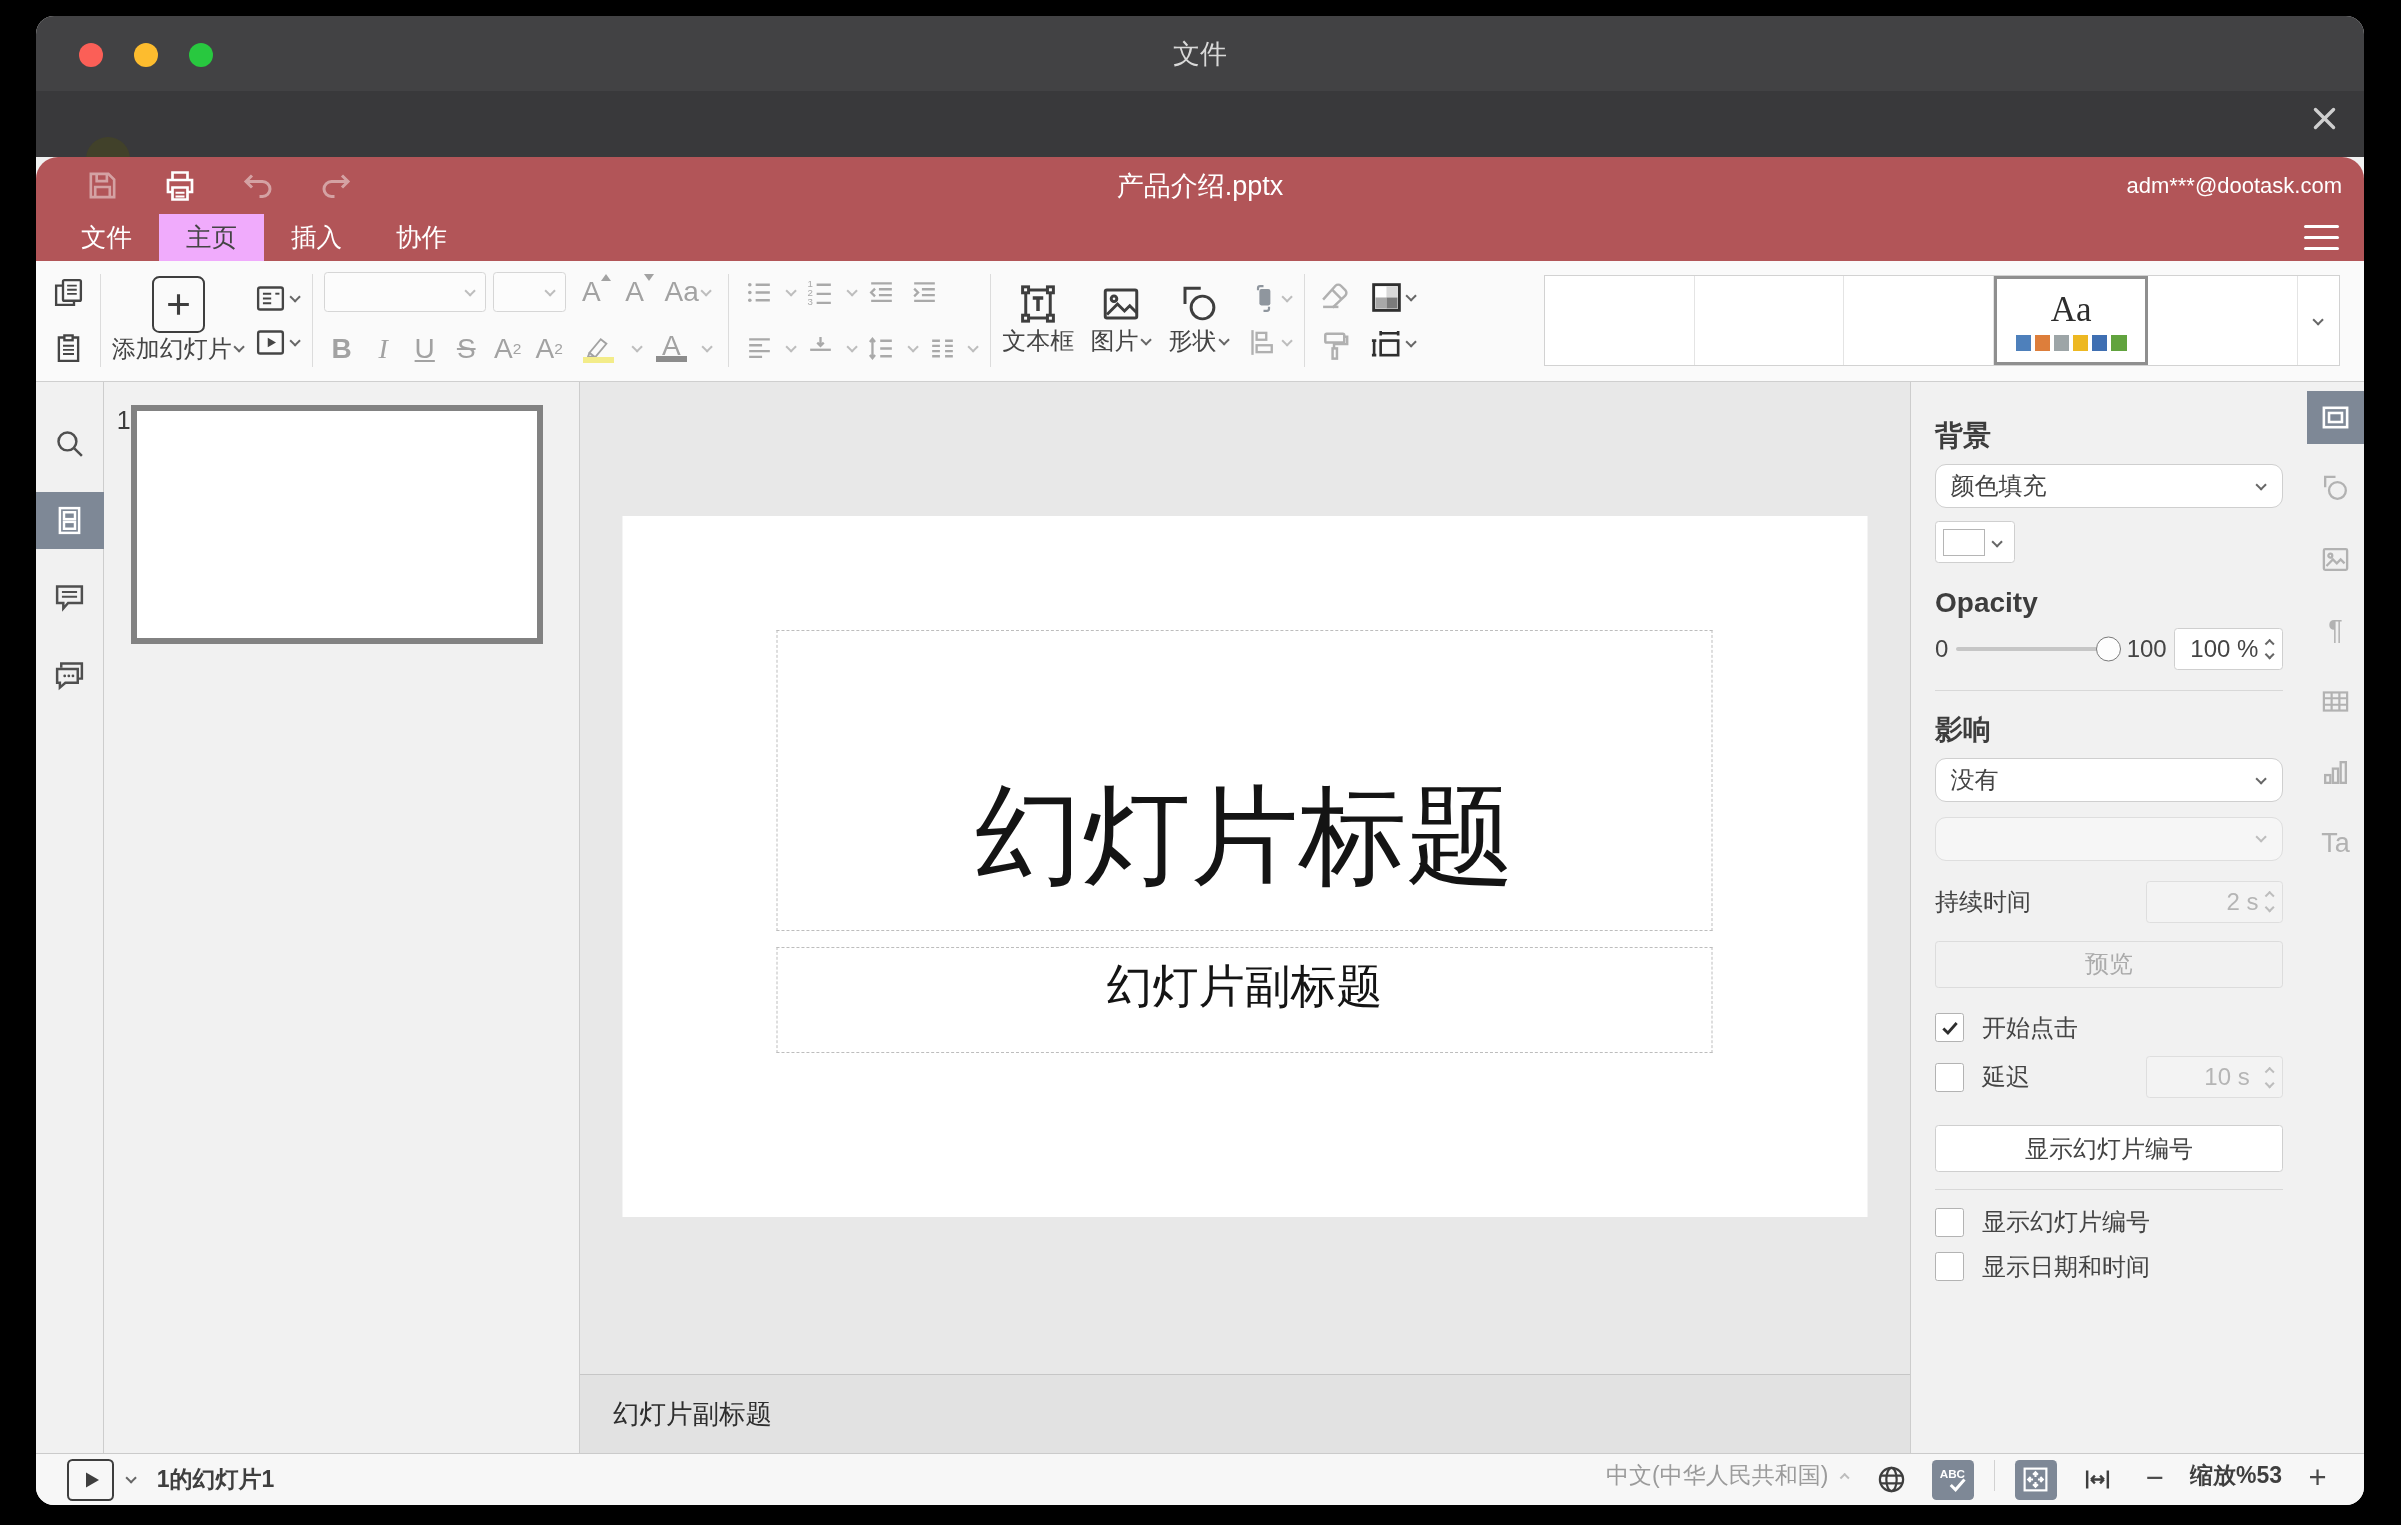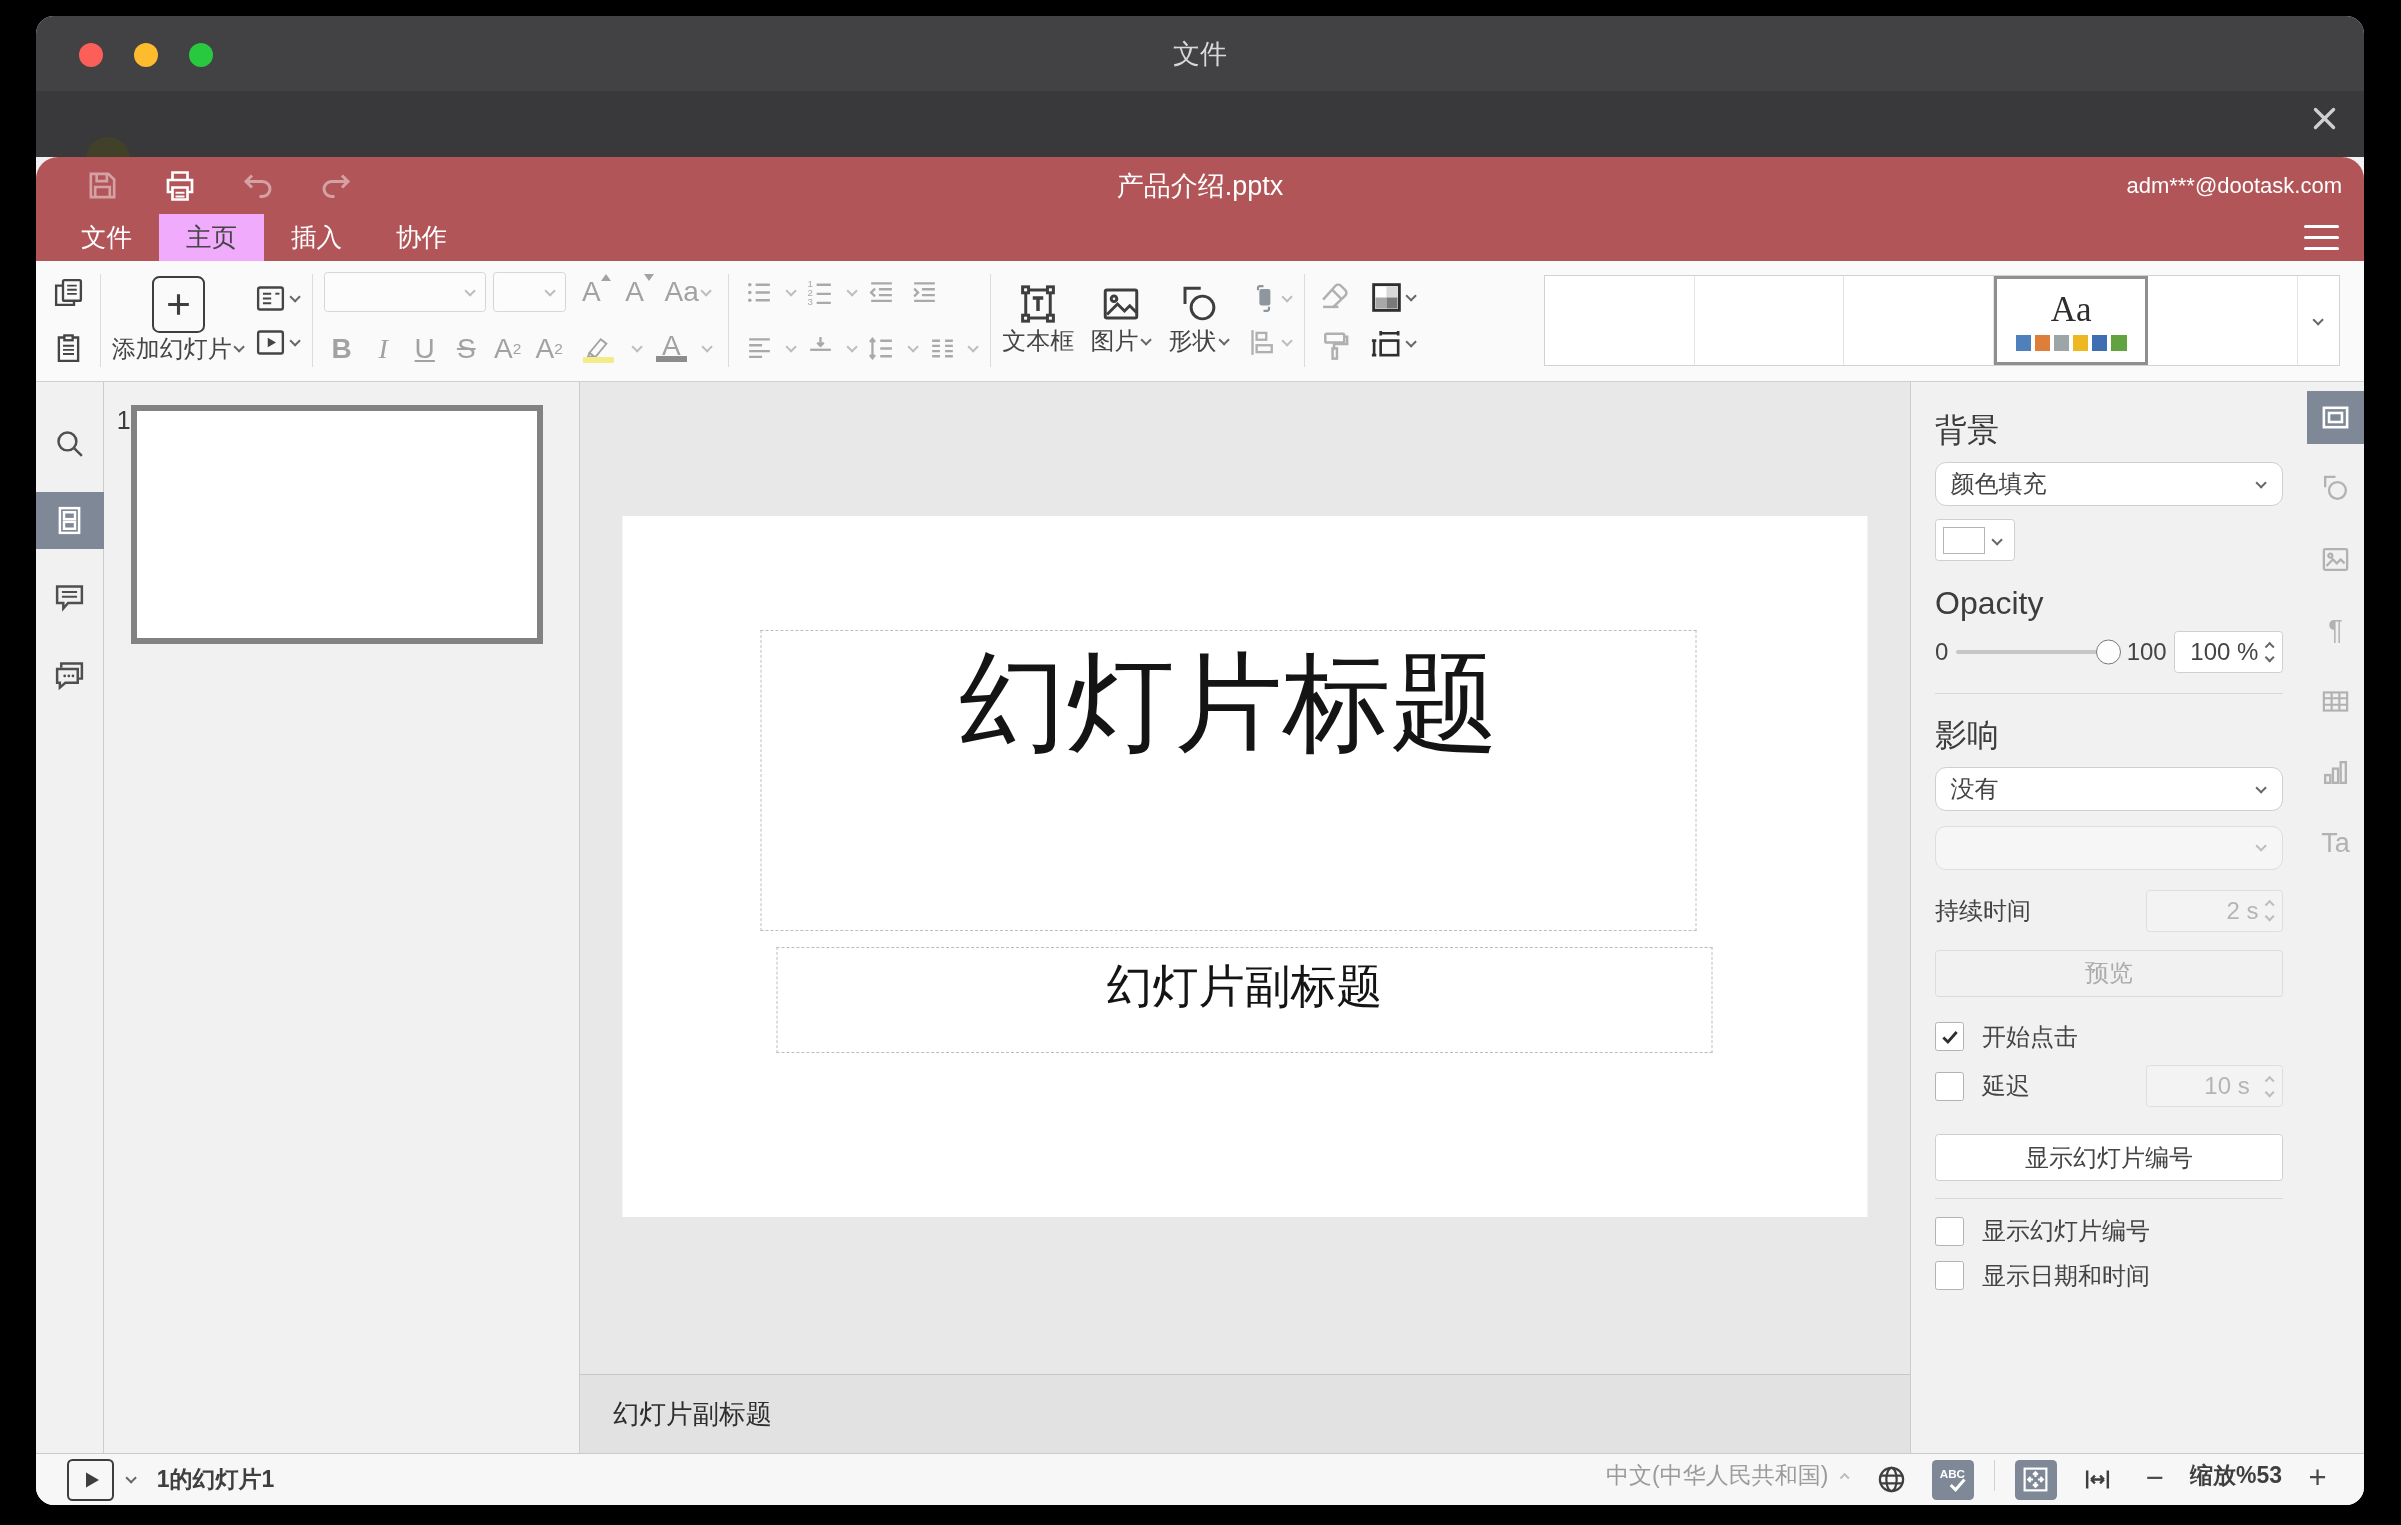--- a/index.html
+++ b/index.html
@@ -60,29 +60,29 @@
   .left-rail{width:68px;background:#f1f1f1;border-right:0.9px solid #cdcdcd;display:flex;flex-direction:column;align-items:center;padding-top:33px;gap:20px;flex:0 0 auto;}
   .rail-btn{width:68px;height:57px;display:flex;align-items:center;justify-content:center;color:#4f4f4f;cursor:pointer;}
   .rail-btn.active{background:#7e8896;color:#fff;}
   .thumbs{width:476px;background:#f1f1f1;border-right:0.9px solid #cdcdcd;padding:23px 0 0 0;position:relative;flex:0 0 auto;}
   .thumb-num{position:absolute;left:12.8px;top:24px;font-size:25px;color:#3c3c3c;}
   .thumb-box{position:absolute;left:27px;top:23px;width:412px;height:239px;background:#fff;border:6.4px solid #828282;cursor:pointer;}
   .center-col{flex:1;display:flex;flex-direction:column;min-width:0;}
   .canvas{flex:1;background:#e8e8e8;position:relative;overflow:hidden;}
   .slide{position:absolute;left:50%;transform:translateX(-50%);top:134px;width:1245px;height:701px;background:#fff;}
   .ph{position:absolute;border:1.8px dashed #bdbdbd;display:flex;flex-direction:column;align-items:center;}
-  .ph-title{left:138px;top:114px;width:936px;height:301px;padding-bottom:20px;}
+  .ph-title{left:154px;top:114px;width:936px;height:301px;justify-content:flex-end;padding-bottom:20px;}
   .slide-title{font-size:108px;color:#141414;white-space:nowrap;}
   .ph-sub{left:154px;top:431px;width:936px;height:106px;justify-content:flex-start;padding-top:7.3px;}
   .slide-sub{font-size:46px;color:#141414;white-space:nowrap;}
   .notes{height:79px;background:#e2e2e2;border-top:0.9px solid #c6c6c6;display:flex;align-items:center;padding-left:33px;flex:0 0 auto;}
   .notes-text{font-size:26.5px;color:#2e2e2e;}
   
   .rpanel{width:397px;background:#f1f1f1;border-left:0.9px solid #cdcdcd;padding:20px 24px;flex:0 0 auto;font-size:24px;color:#444;}
-  .sec-h{font-weight:normal;font-size:32px;color:#3d3d3d;margin:7px 0 9px;}
+  .sec-h{font-weight:bold;font-size:28px;color:#3d3d3d;margin:15px 0 9px;}
   .select{height:44px;background:#fff;border:0.9px solid #cfcfcf;border-radius:11px;display:flex;align-items:center;padding:0 14.6px;position:relative;cursor:pointer;}
   .select .chev{position:absolute;right:14.6px;}
   .select.disabled{background:#f6f6f6;border-color:#dedede;color:#b5b5b5;}
   .swatch-btn{margin-top:12.8px;width:80px;height:42px;background:#fff;border:0.9px solid #cfcfcf;border-radius:3.6px;display:flex;align-items:center;padding:0 7.3px;gap:7.3px;cursor:pointer;}
   .swatch{width:42px;height:27px;background:#fff;border:0.9px solid #b5b5b5;}
   .op-row{display:flex;align-items:center;margin-top:9px;gap:7.3px;}
   .sl-track{flex:1;height:4.6px;background:#c6c6c6;border-radius:2.7px;position:relative;max-width:172px;cursor:pointer;}
   .sl-thumb{position:absolute;right:-1.8px;top:50%;transform:translateY(-50%);width:25px;height:25px;border-radius:50%;background:#fdfdfd;border:1.8px solid #7a7a7a;}
   .spin{height:42px;border:0.9px solid #cfcfcf;border-radius:3.6px;background:#fff;display:flex;align-items:center;justify-content:flex-end;padding:0 9px;gap:7.3px;}
   .spin.disabled{background:#f3f3f3;border-color:#dedede;color:#b5b5b5;}

